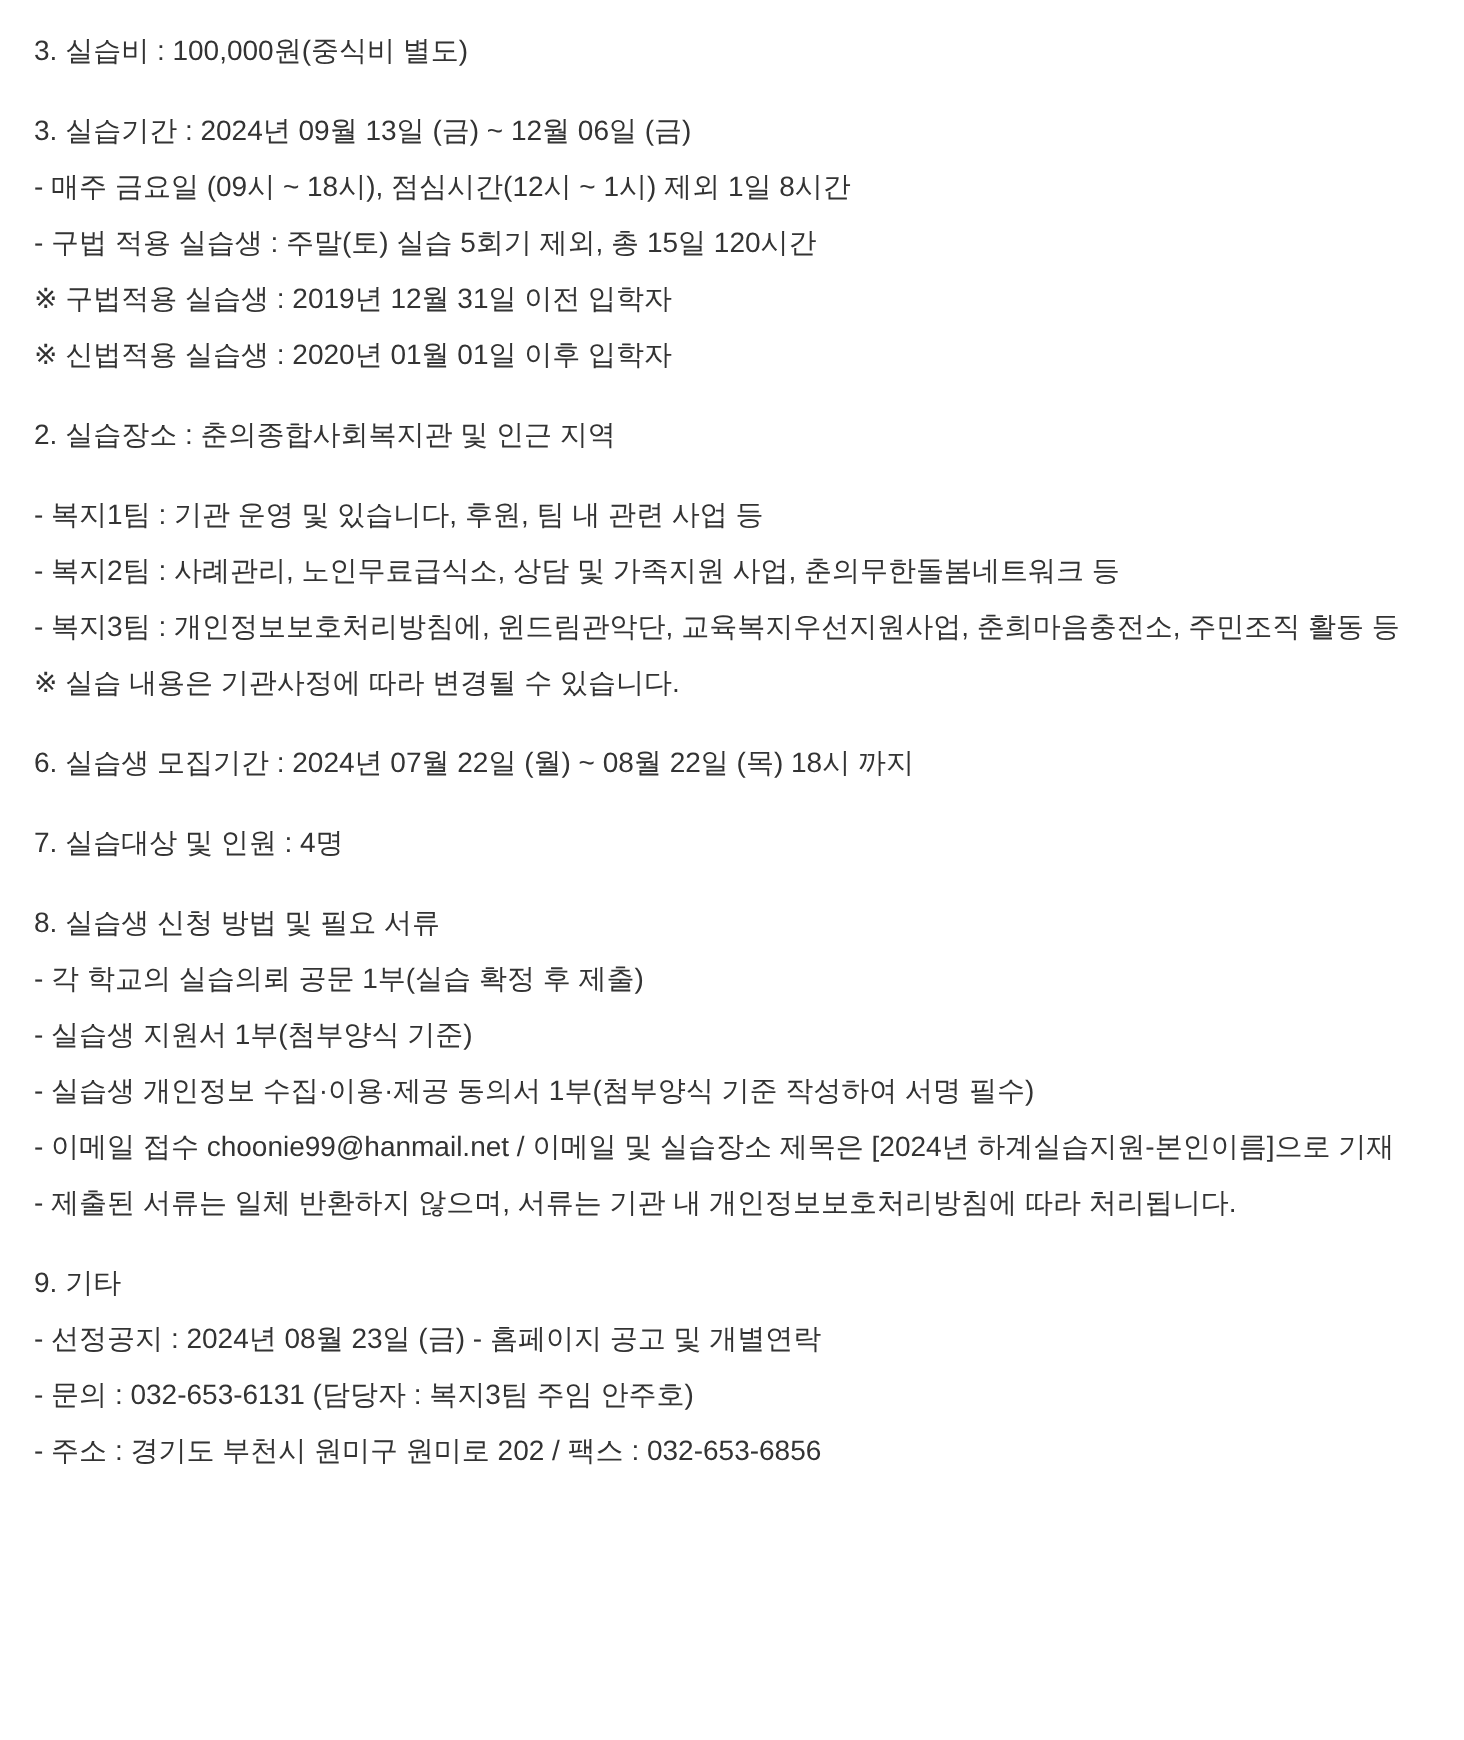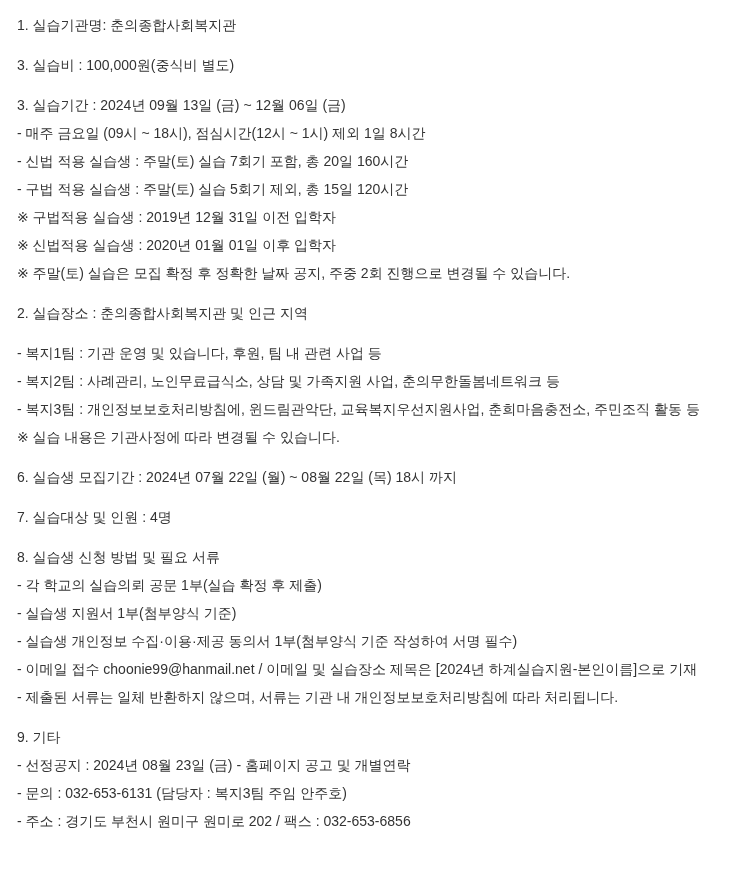--- a/index.html
+++ b/index.html
@@ -29,33 +29,28 @@
     white-space: pre;
     letter-spacing: 0;
   }
 </style>
 </head>
 <body style="background: rgb(255, 255, 255);">
 
 <main class="doc" style="color: rgb(51, 51, 51);">
   <div id="doc-root">
       <div class="section">
-        <div class="line">1. 실습기관명: 춘의종합사회복지관</div>
-      </div>
-      <div class="section">
         <div class="line">3. 실습비 : 100,000원(중식비 별도)</div>
       </div>
       <div class="section">
         <div class="line">3. 실습기간 : 2024년 09월 13일 (금) ~ 12월 06일 (금)</div>
         <div class="line">- 매주 금요일 (09시 ~ 18시), 점심시간(12시 ~ 1시) 제외 1일 8시간</div>
-        <div class="line">- 신법 적용 실습생 : 주말(토) 실습 7회기 포함, 총 20일 160시간</div>
         <div class="line">- 구법 적용 실습생 : 주말(토) 실습 5회기 제외, 총 15일 120시간</div>
         <div class="line">※ 구법적용 실습생 : 2019년 12월 31일 이전 입학자</div>
         <div class="line">※ 신법적용 실습생 : 2020년 01월 01일 이후 입학자</div>
-        <div class="line">※ 주말(토) 실습은 모집 확정 후 정확한 날짜 공지, 주중 2회 진행으로 변경될 수 있습니다.</div>
       </div>
       <div class="section">
         <div class="line">2. 실습장소 : 춘의종합사회복지관 및 인근 지역</div>
       </div>
       <div class="section">
         <div class="line">- 복지1팀 : 기관 운영 및 있습니다, 후원, 팀 내 관련 사업 등</div>
         <div class="line">- 복지2팀 : 사례관리, 노인무료급식소, 상담 및 가족지원 사업, 춘의무한돌봄네트워크 등</div>
         <div class="line">- 복지3팀 : 개인정보보호처리방침에, 윈드림관악단, 교육복지우선지원사업, 춘희마음충전소, 주민조직 활동 등</div>
         <div class="line">※ 실습 내용은 기관사정에 따라 변경될 수 있습니다.</div>
       </div>

